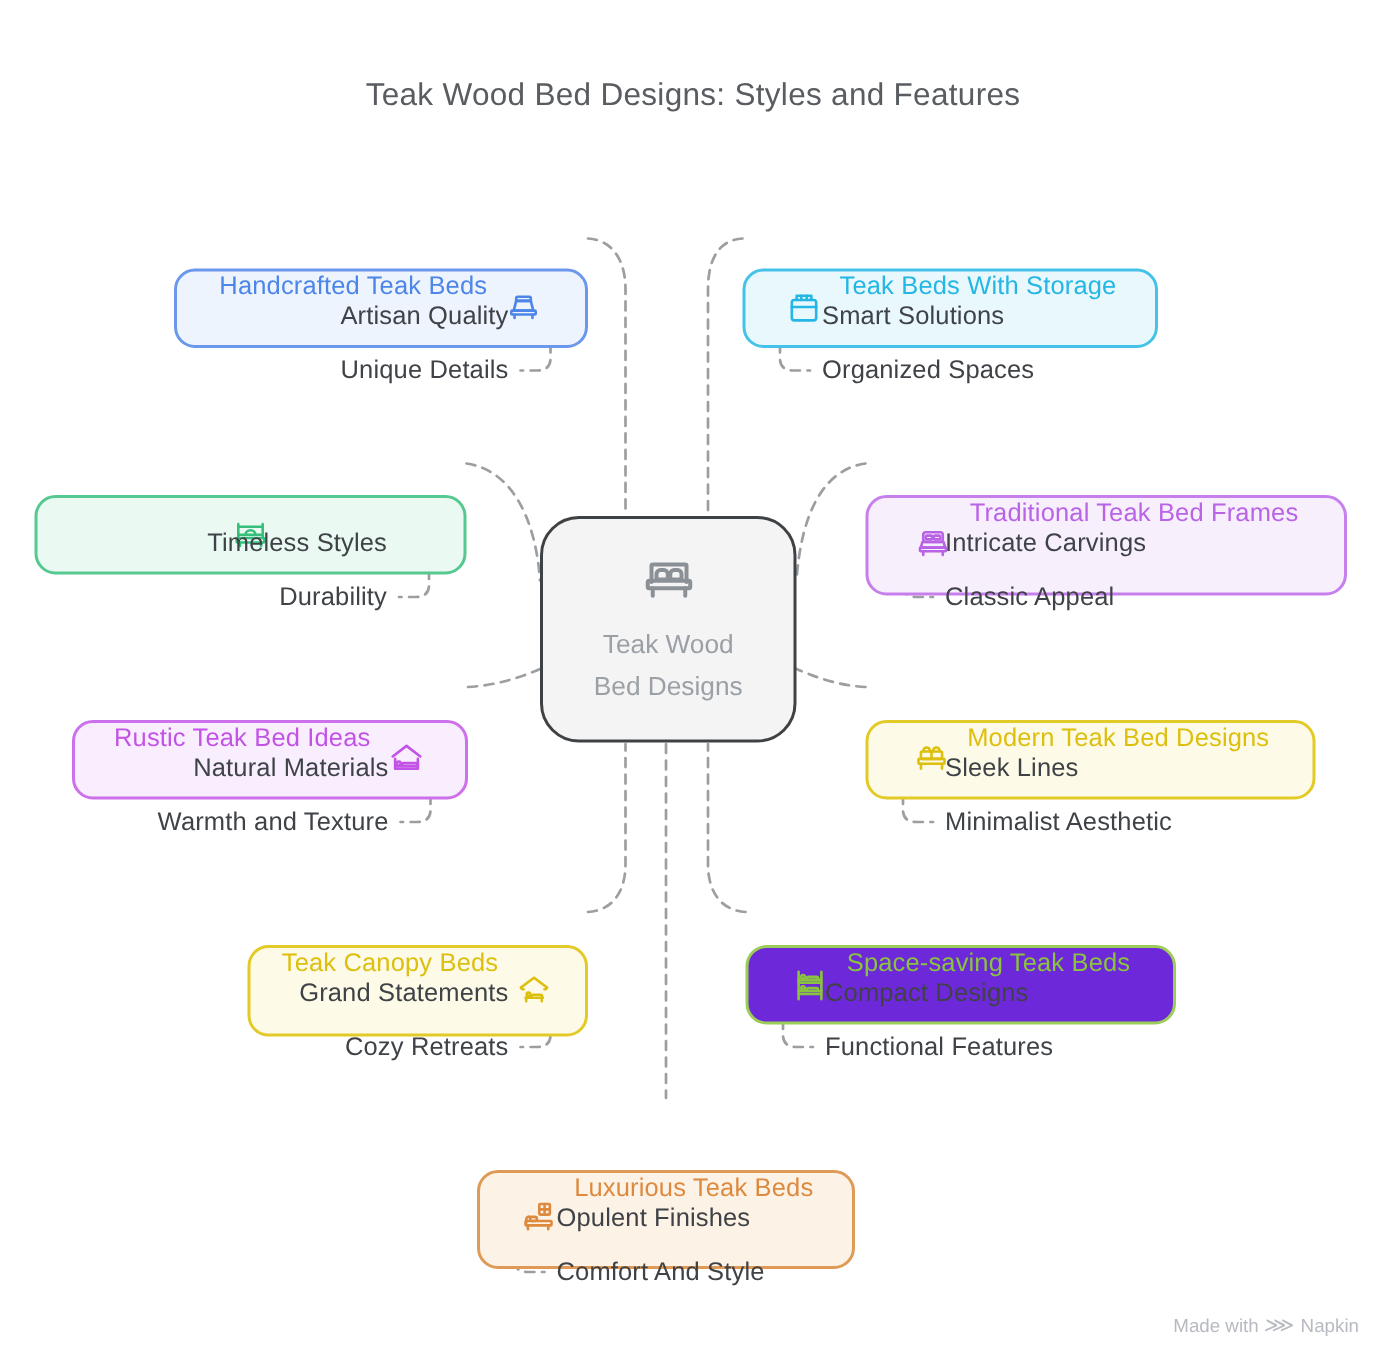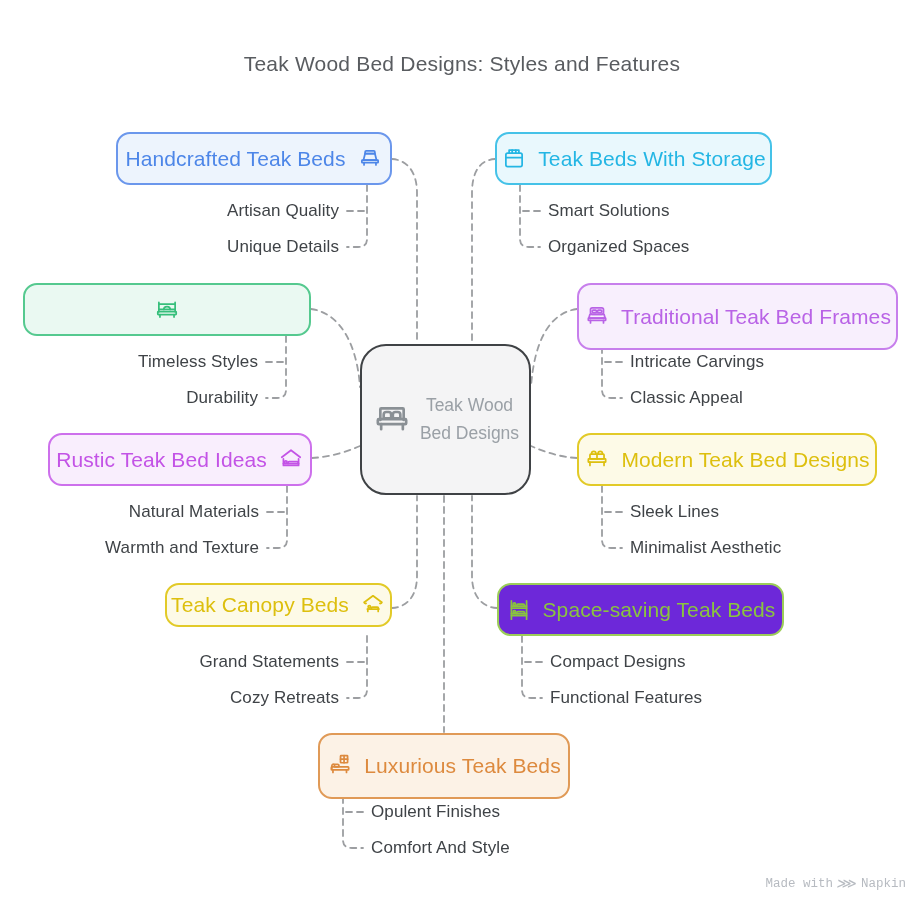--- a/index.html
+++ b/index.html
@@ -6,40 +6,40 @@
   #stage{
     position:relative;width:924px;height:906px;background:#ffffff;overflow:hidden;
     font-family:"Liberation Sans","DejaVu Sans",sans-serif;
   }
   #connectors{position:absolute;left:0;top:0;width:924px;height:906px;}
   .title{
     position:absolute;left:0;top:52px;width:924px;text-align:center;
     font-size:21px;color:#595c60;letter-spacing:.2px;
   }
   .node{
-    position:absolute;display:flex;align-items:center;justify-content:center;gap:11px;
+    position:absolute;display:flex;justify-content:center;gap:11px;
     border:2px solid;border-radius:14px;box-sizing:border-box;
-    font-size:21px;letter-spacing:.1px;background:#fff;
+    font-size:17px;letter-spacing:.1px;background:#fff;margin-top:47px;
   }
   .node .icon, .center-icon{display:flex;align-items:center;justify-content:center;}
   .node .icon svg{display:block;}
   .child{
     position:absolute;height:26px;line-height:26px;font-size:17px;color:#3f4347;
     white-space:nowrap;letter-spacing:.1px;
   }
   .child.r{text-align:right;}
   .center-node{
     position:absolute;left:360px;top:344px;width:171px;height:151px;box-sizing:border-box;
     background:#f4f4f5;border:2.5px solid #3f4245;border-radius:26px;
-    display:flex;flex-direction:row;align-items:center;justify-content:center;gap:8px;
+    display:flex;flex-direction:column;align-items:center;justify-content:center;gap:8px;
   }
   .center-label{color:#9aa0a6;font-size:17.5px;line-height:1.55;text-align:center;}
   .footer{
     position:absolute;right:18px;bottom:14px;font-size:12.5px;color:#b7bbc1;
-    display:flex;align-items:center;gap:4px;font-family:Liberation Mono, monospace;
+    display:flex;align-items:center;gap:4px;
   }
   .napkin-glyph{font-size:14px;transform:skewX(-8deg);}
 </style>
 </head>
 <body>
 
 <div id="stage">
   <svg id="connectors">
       <path d="M392 159 C408 160 417 173 417 193 L417 343" fill="none" stroke="#9c9ea1" stroke-width="1.8" stroke-dasharray="6 5" stroke-linecap="round"></path>
       <path d="M347 211 H 364" fill="none" stroke="#9c9ea1" stroke-width="1.8" stroke-dasharray="6 5" stroke-linecap="round"></path>
@@ -149,21 +149,21 @@
             <rect x="5.5" y="6.5" width="13" height="4.5" rx="0.8"></rect>
             <path d="M12 6.5 V11"></path>
             <rect x="4" y="11" width="16" height="3" rx="0.5"></rect>
             <path d="M5.5 14 V17 M18.5 14 V17"></path>
           </svg>
         </span>
         <span>Modern Teak Bed Designs</span>
       </div>
       <div class="child" style="top: 499px; left: 630px;">Sleek Lines</div>
       <div class="child" style="top: 535px; left: 630px;">Minimalist Aesthetic</div>
-      <div class="node" style="left: 165px; top: 583px; width: 227px; height: 44px; color: rgb(221, 191, 14); border-color: rgb(226, 202, 40); background: rgb(253, 250, 231);">
+      <div class="node" style="left: 165px; top: 583px; width: 227px; height: 61px; color: rgb(221, 191, 14); border-color: rgb(226, 202, 40); background: rgb(253, 250, 231);">
         <span>Teak Canopy Beds</span>
         <span class="icon">
           <svg width="26" height="26" viewBox="0 0 24 24" fill="none" stroke="currentColor" stroke-width="1.6" stroke-linecap="round" stroke-linejoin="round">
             <path d="M4 9.5 L12 3.5 L20 9.5"></path>
             <path d="M4 9.5 A1.3 1.3 0 0 0 5.6 10.6 M20 9.5 A1.3 1.3 0 0 1 18.4 10.6"></path>
             <circle cx="8.6" cy="13.7" r="1.1"></circle>
             <path d="M10.5 15.8 V15 A1 1 0 0 1 11.5 14 H16 A1 1 0 0 1 17 15 V15.8"></path>
             <path d="M6.8 15.8 H17.4"></path>
             <path d="M7.2 15.8 V18 M16.8 15.8 V18"></path>
           </svg>

